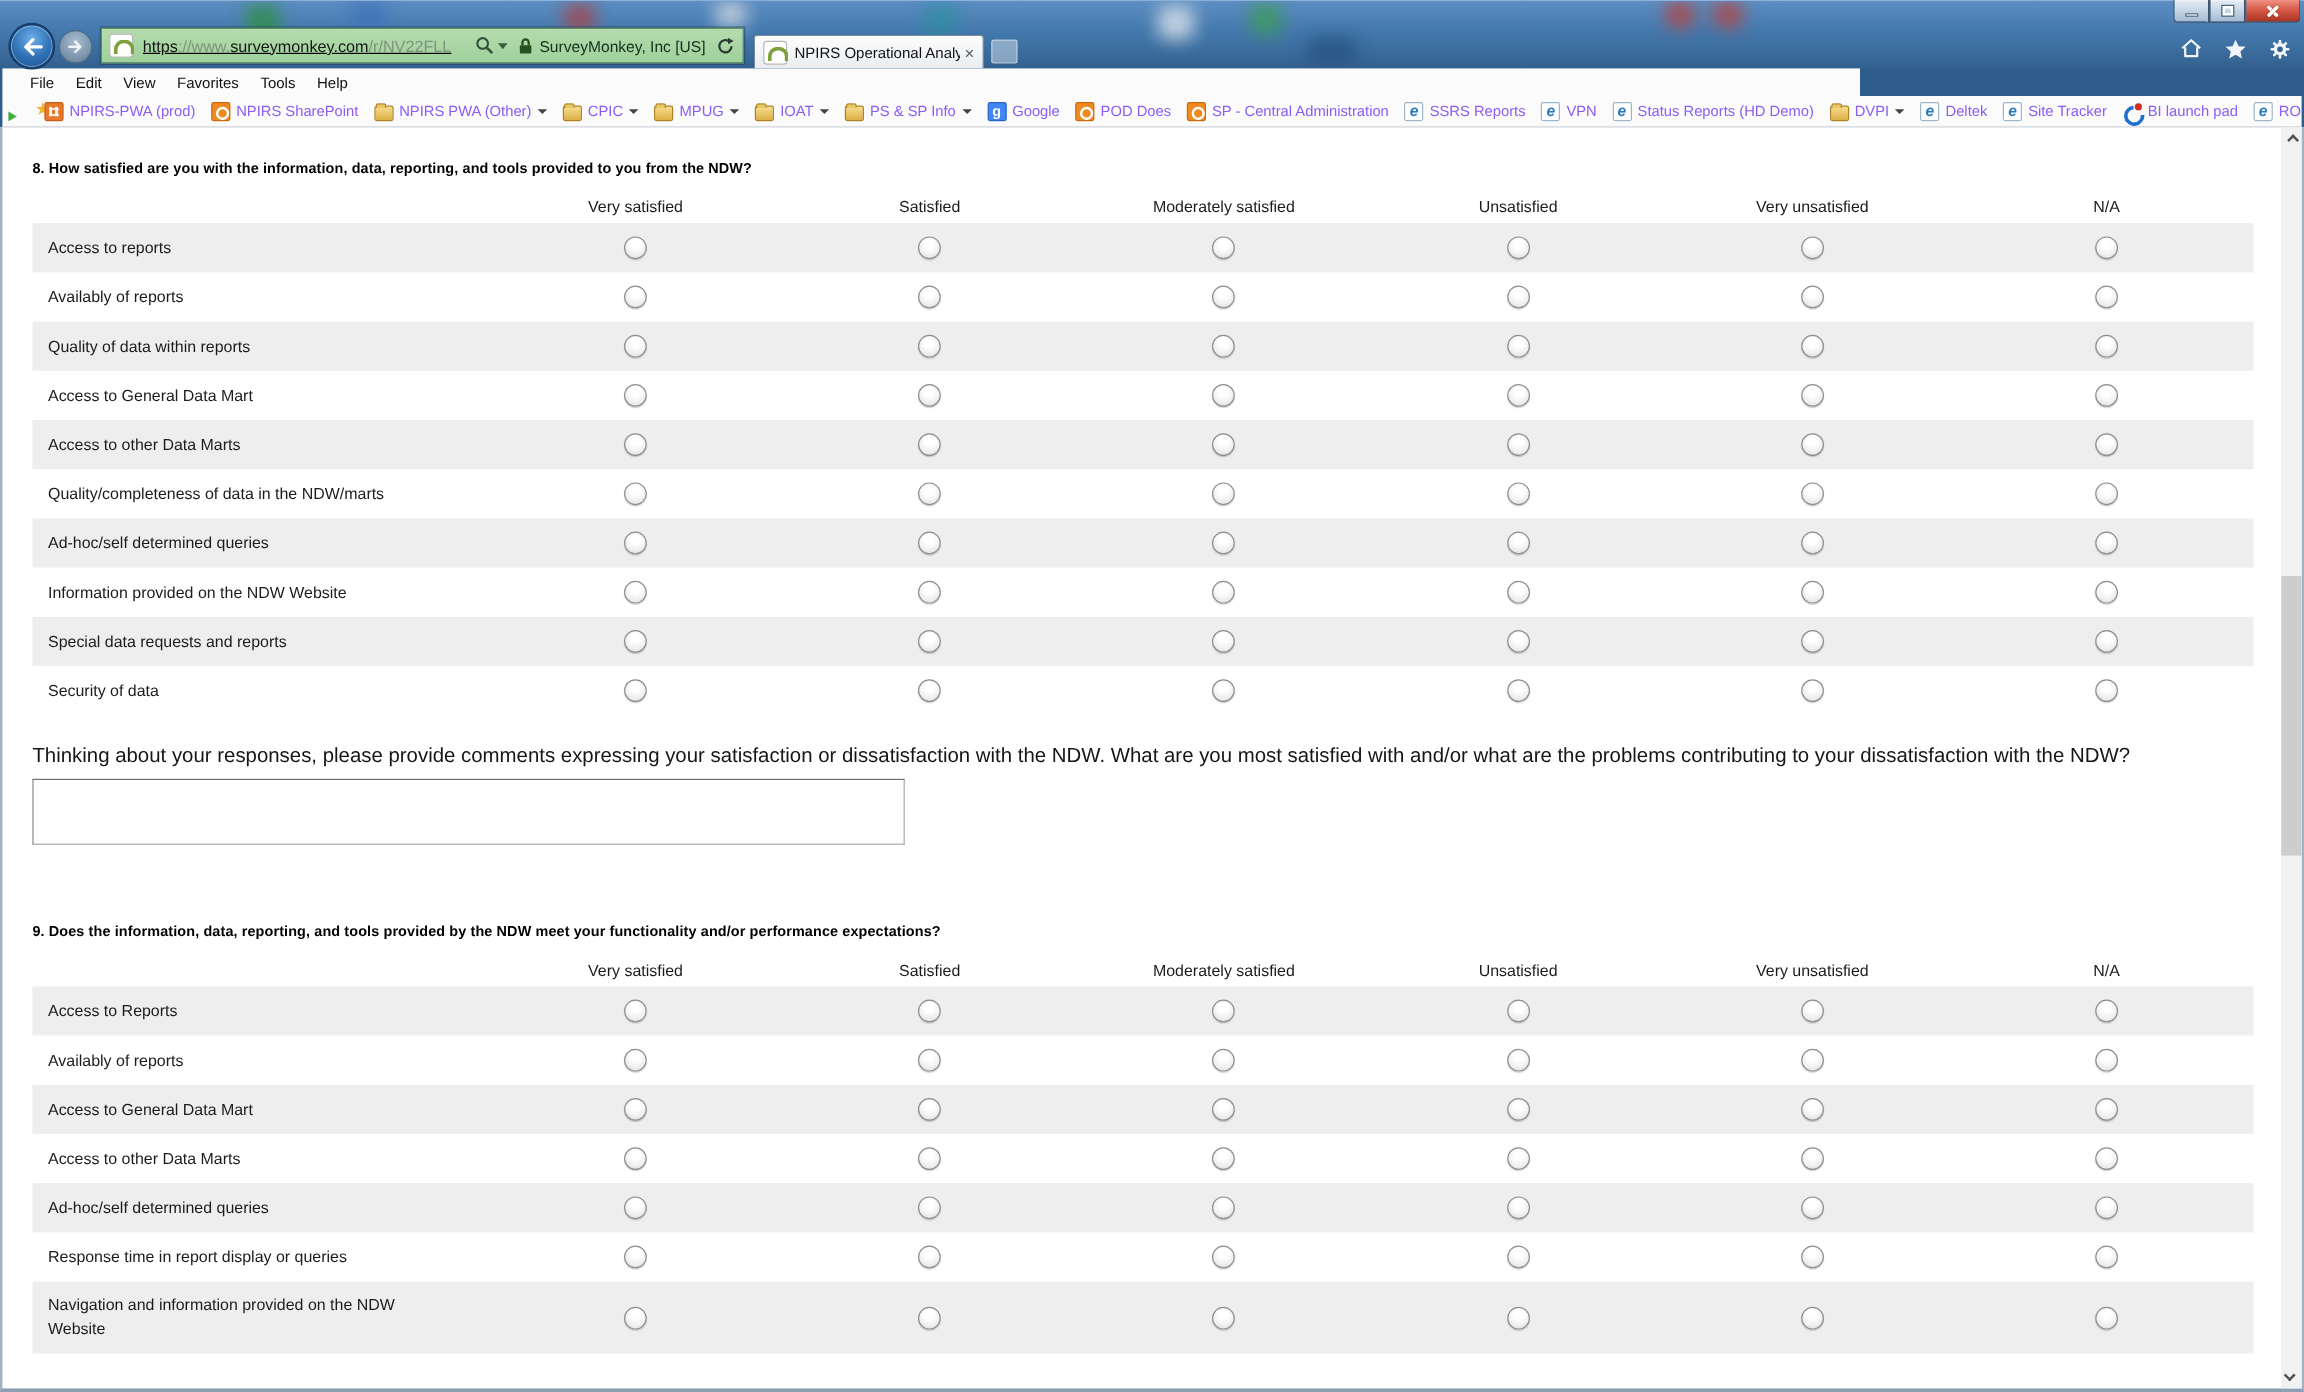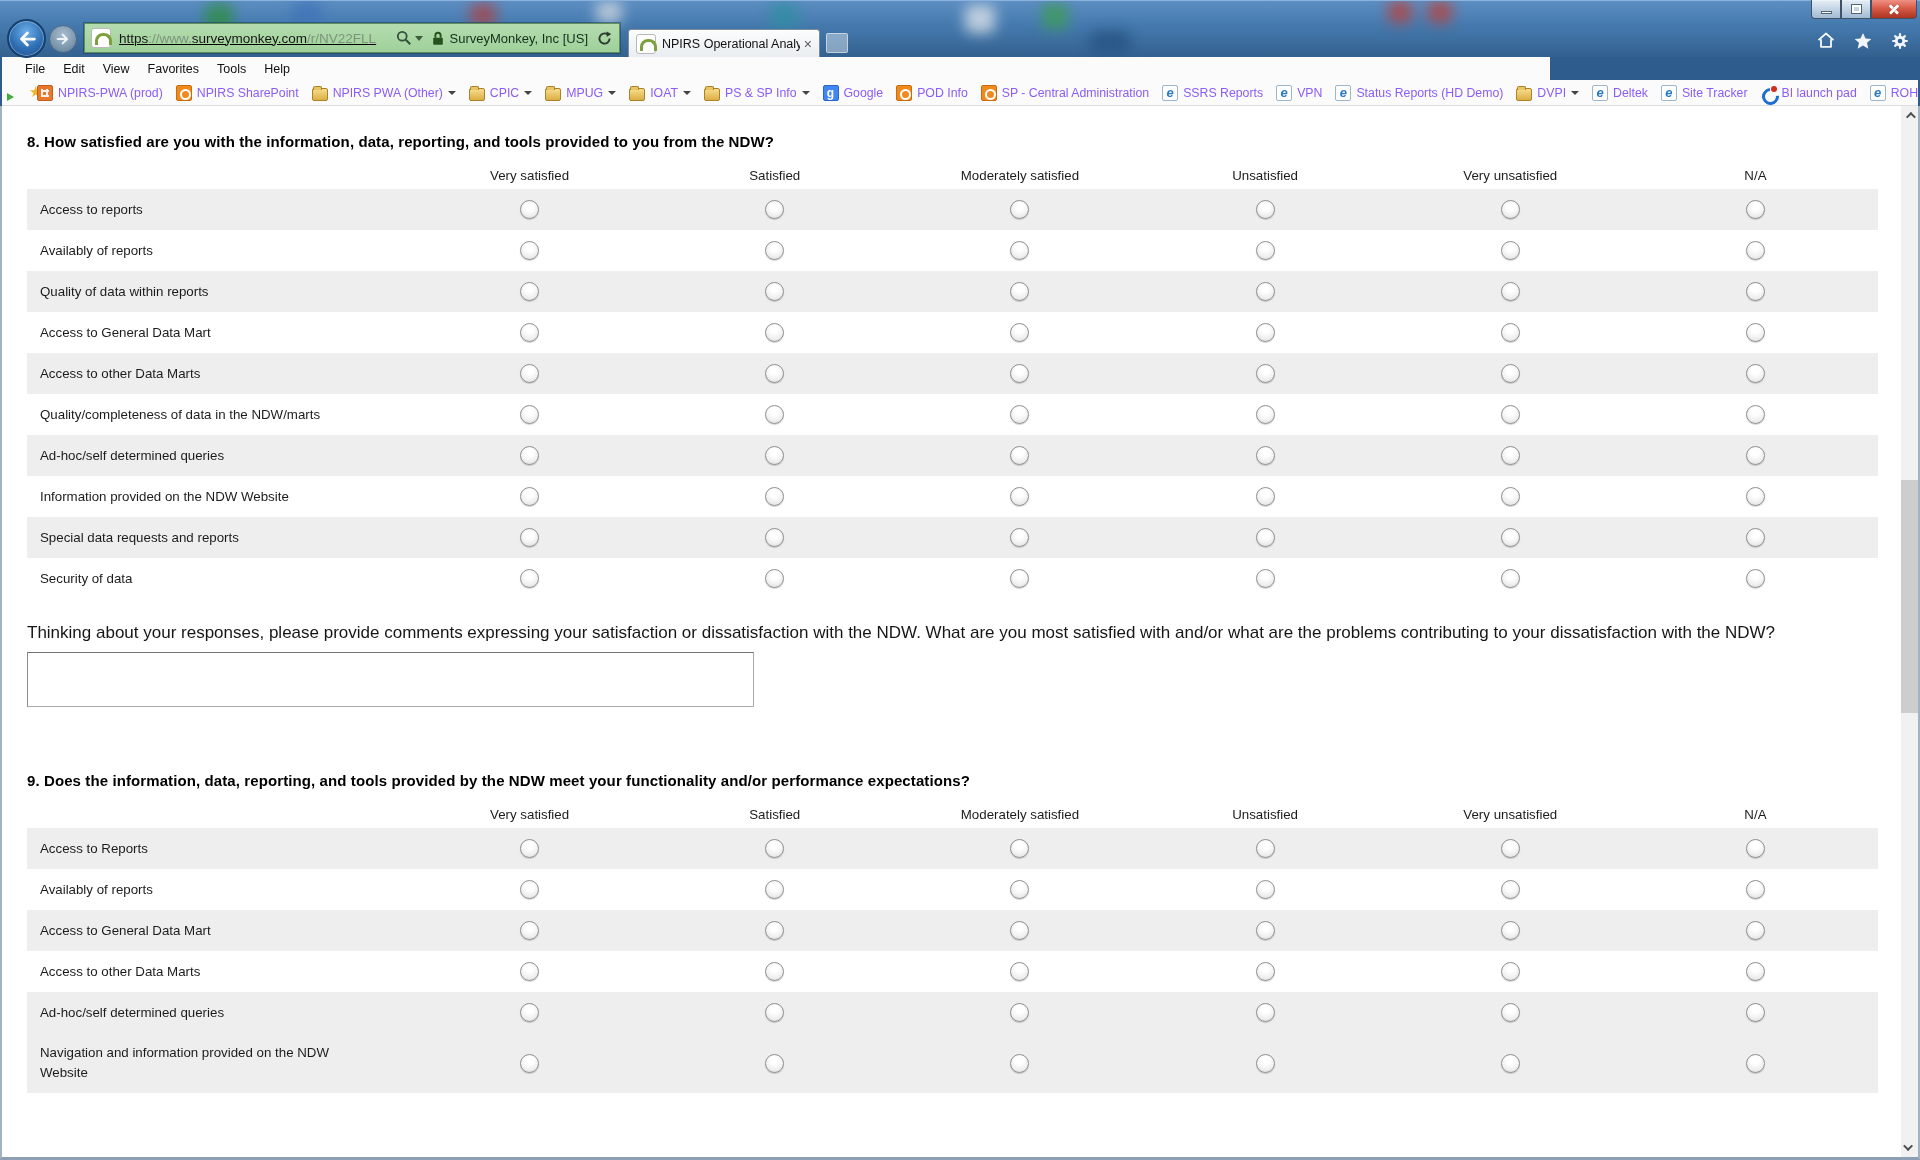--- a/index.html
+++ b/index.html
@@ -99,21 +99,21 @@
   .ico.sap::before { content:""; position:absolute; left:1px; top:3px; width:11px; height:11px;
     border:3px solid #1f6fd0; border-top-color:transparent; border-radius:50%; transform:rotate(40deg); }
   .ico.sap::after { content:""; position:absolute; right:0; top:1px; width:6px; height:6px; background:#d22b1f;
     border-radius:50%; }
 
   
   #content { position:absolute; top:106px; left:0; width:1920px; height:1054px; background:#fff;
     border-left:2px solid #a3b2c3; border-right:2px solid #a3b2c3; border-bottom:3px solid #8d9fb3; }
   #page { position:absolute; top:0; left:0; width:1884px; height:100%; padding-left:25px; overflow:hidden; }
 
-  .q-title { font-size:15px; font-weight:bold; color:#000; letter-spacing:.1px; }
+  .q-title { font-size:12px; font-weight:bold; color:#000; letter-spacing:.1px; }
   #q8-title { margin-top:27px; }
   #q9-title { margin-top:65px; }
 
   .matrix { width:1851px; margin-top:11px; }
   .matrix-header { display:flex; height:28px; align-items:center; }
   .matrix-header .spacer { width:380px; flex:none; }
   .col-head { flex:1; text-align:center; font-size:13.3px; color:#1c1c1c; }
   .matrix-row { display:flex; min-height:41px; align-items:center; }
   .matrix-row.odd { background:#eeeeee; }
   .row-label { width:380px; flex:none; padding:10px 0 10px 13px; font-size:13.3px; color:#1c1c1c; line-height:20px; }
@@ -274,21 +274,21 @@
           <span class="ico folder"></span>
           <span class="fav-label">PS &amp; SP Info</span>
           <span class="fav-caret"></span>
         </span>
         <span class="fav-item">
           <span class="ico google"></span>
           <span class="fav-label">Google</span>
         </span>
         <span class="fav-item">
           <span class="ico sharepoint"></span>
-          <span class="fav-label">POD Info</span>
+          <span class="fav-label">POD Does</span>
         </span>
         <span class="fav-item">
           <span class="ico sharepoint"></span>
           <span class="fav-label">SP - Central Administration</span>
         </span>
         <span class="fav-item">
           <span class="ico ie"></span>
           <span class="fav-label">SSRS Reports</span>
         </span>
         <span class="fav-item">
@@ -661,20 +661,41 @@
             <div class="radio-cell">
               <span class="radio"></span>
             </div>
             <div class="radio-cell">
               <span class="radio"></span>
             </div>
             <div class="radio-cell">
               <span class="radio"></span>
             </div>
           </div>
+          <div class="matrix-row even">
+            <div class="row-label"><span>Response time in report display or queries</span></div>
+            <div class="radio-cell">
+              <span class="radio"></span>
+            </div>
+            <div class="radio-cell">
+              <span class="radio"></span>
+            </div>
+            <div class="radio-cell">
+              <span class="radio"></span>
+            </div>
+            <div class="radio-cell">
+              <span class="radio"></span>
+            </div>
+            <div class="radio-cell">
+              <span class="radio"></span>
+            </div>
+            <div class="radio-cell">
+              <span class="radio"></span>
+            </div>
+          </div>
           <div class="matrix-row odd">
             <div class="row-label"><span>Navigation and information provided on the NDW Website</span></div>
             <div class="radio-cell">
               <span class="radio"></span>
             </div>
             <div class="radio-cell">
               <span class="radio"></span>
             </div>
             <div class="radio-cell">
               <span class="radio"></span>

